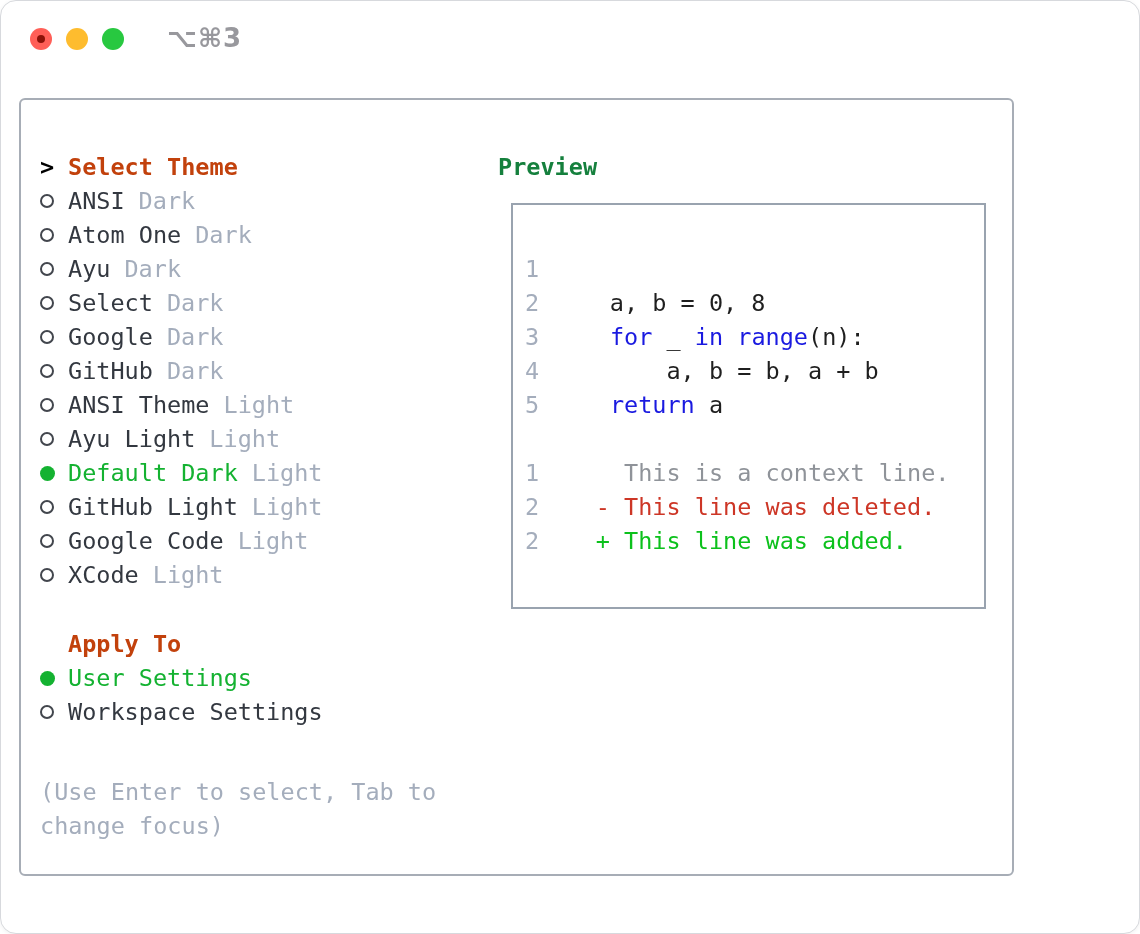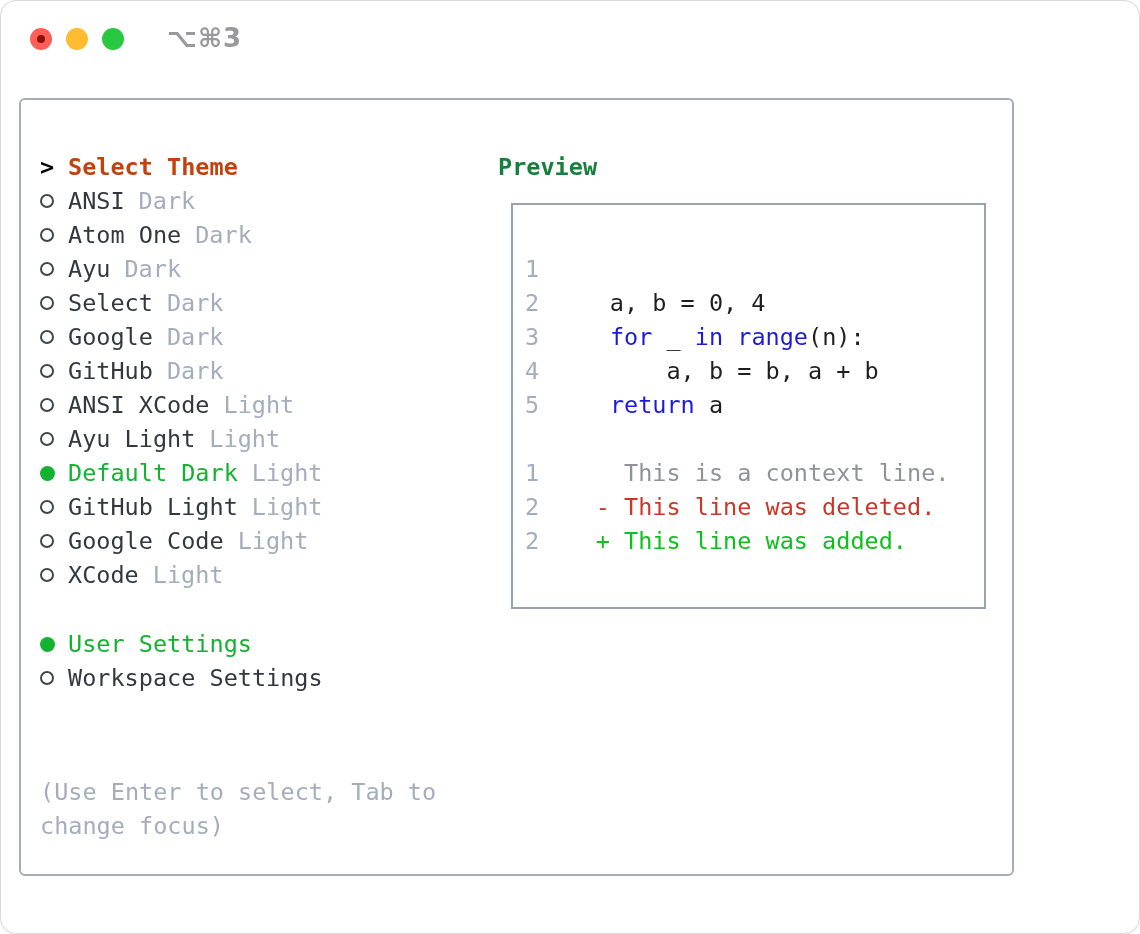--- a/index.html
+++ b/index.html
@@ -80,43 +80,47 @@
         <span class="marker prompt">&gt;</span>
         <span class="hdr-label">Select Theme</span>
       </div>
       <div id="theme-list">
           <div class="row"><span class="marker"><span class="ring"></span></span><span class="name">ANSI</span><span class="variant">Dark</span></div>
           <div class="row"><span class="marker"><span class="ring"></span></span><span class="name">Atom One</span><span class="variant">Dark</span></div>
           <div class="row"><span class="marker"><span class="ring"></span></span><span class="name">Ayu</span><span class="variant">Dark</span></div>
           <div class="row"><span class="marker"><span class="ring"></span></span><span class="name">Select</span><span class="variant">Dark</span></div>
           <div class="row"><span class="marker"><span class="ring"></span></span><span class="name">Google</span><span class="variant">Dark</span></div>
           <div class="row"><span class="marker"><span class="ring"></span></span><span class="name">GitHub</span><span class="variant">Dark</span></div>
-          <div class="row"><span class="marker"><span class="ring"></span></span><span class="name">ANSI XCode</span><span class="variant">Light</span></div>
+          <div class="row"><span class="marker"><span class="ring"></span></span><span class="name">ANSI Theme</span><span class="variant">Light</span></div>
           <div class="row"><span class="marker"><span class="ring"></span></span><span class="name">Ayu Light</span><span class="variant">Light</span></div>
           <div class="row sel"><span class="marker"><span class="dotfill"></span></span><span class="name">Default Dark</span><span class="variant">Light</span></div>
           <div class="row"><span class="marker"><span class="ring"></span></span><span class="name">GitHub Light</span><span class="variant">Light</span></div>
           <div class="row"><span class="marker"><span class="ring"></span></span><span class="name">Google Code</span><span class="variant">Light</span></div>
           <div class="row"><span class="marker"><span class="ring"></span></span><span class="name">XCode</span><span class="variant">Light</span></div>
         </div>
     </div>
 
     <div class="apply-col">
+      <div class="row">
+        <span class="marker"></span>
+        <span class="hdr-label">Apply To</span>
+      </div>
       <div id="apply-list">
           <div class="row sel"><span class="marker"><span class="dotfill"></span></span><span class="name">User Settings</span></div>
           <div class="row"><span class="marker"><span class="ring"></span></span><span class="name">Workspace Settings</span></div>
         </div>
     </div>
 
     <div class="hint">(Use Enter to select, Tab to change focus)</div>
 
     <div class="preview-title">Preview</div>
     <div class="preview-box">
       <div class="code" id="preview-lines">
           <div class="cl"><span class="ln">1</span></div>
-          <div class="cl"><span class="ln">2</span><span><span class="pl">    a, b = 0, 4</span></span></div>
+          <div class="cl"><span class="ln">2</span><span><span class="pl">    a, b = 0, 8</span></span></div>
           <div class="cl"><span class="ln">3</span><span><span class="pl">    </span><span class="kw">for</span><span class="pl"> _ </span><span class="kw">in</span><span class="pl"> </span><span class="kw">range</span><span class="pl">(n):</span></span></div>
           <div class="cl"><span class="ln">4</span><span><span class="pl">        a, b = b, a + b</span></span></div>
           <div class="cl"><span class="ln">5</span><span><span class="pl">    </span><span class="kw">return</span><span class="pl"> a</span></span></div>
           <div class="cl"><span class="ln"></span><span></span></div>
           <div class="cl"><span class="ln">1</span><span><span class="ctx">     This is a context line.</span></span></div>
           <div class="cl"><span class="ln">2</span><span><span class="pl">   </span><span class="del">- This line was deleted.</span></span></div>
           <div class="cl"><span class="ln">2</span><span><span class="pl">   </span><span class="add">+ This line was added.</span></span></div>
         </div>
     </div>
 

